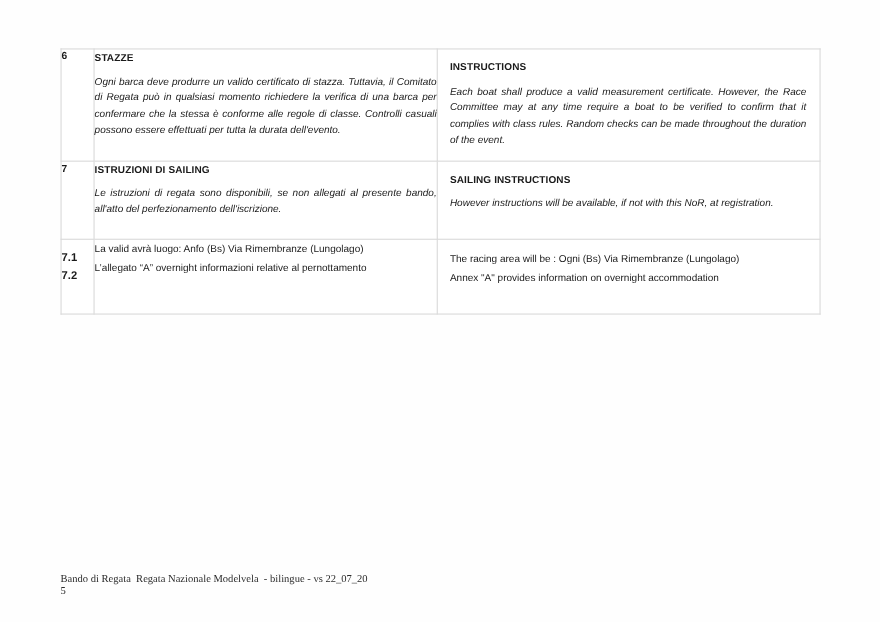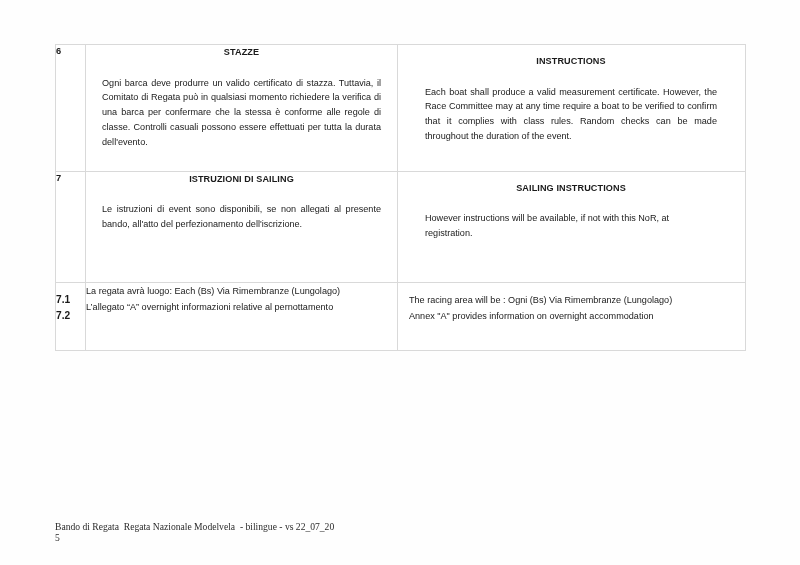--- a/index.html
+++ b/index.html
@@ -74,27 +74,27 @@
   .cell-body.en {
     padding: 9px 12px 11px 11px;
   }
 
   .head {
     font-weight: bold;
     font-size: 9.1px;
     letter-spacing: 0.1px;
     margin: 0 0 7px 0;
     display: block;
-    text-align: center;
   }
   .para {
     text-align: justify;
     text-justify: inter-word;
-    margin: 16px;
+    margin: 0;
     hyphens: none;
+    font-style: italic;
   }
   .para.nojust {
     text-align: left;
   }
 
   .line {
     display: block;
     height: 16.5px;
     line-height: 16.5px;
     white-space: nowrap;
@@ -141,37 +141,37 @@
         <td class="cell-body en">
           <span class="head">INSTRUCTIONS</span>
           <p class="para">Each boat shall produce a valid measurement certificate. However, the Race Committee may at any time require a boat to be verified to confirm that it complies with class rules. Random checks can be made throughout the duration of the event.</p>
         </td>
       </tr>
 
       <tr>
         <td class="cell-num">7</td>
         <td class="cell-body">
           <span class="head">ISTRUZIONI DI SAILING</span>
-          <p class="para">Le istruzioni di event sono disponibili, se non allegati al presente bando, all'atto del perfezionamento dell'iscrizione.</p>
+          <p class="para">Le istruzioni di regata sono disponibili, se non allegati al presente bando, all'atto del perfezionamento dell'iscrizione.</p>
           <div class="rowgap"></div>
         </td>
         <td class="cell-body en">
           <span class="head">SAILING INSTRUCTIONS</span>
           <p class="para nojust">However instructions will be available, if not with this NoR, at registration.</p>
           <div class="rowgap"></div>
         </td>
       </tr>
 
       <tr>
         <td class="cell-num sub">
           <span class="numline">7.1</span>
           <span class="numline">7.2</span>
         </td>
         <td class="cell-body">
-          <span class="line">La regata avrà luogo: Each (Bs) Via Rimembranze (Lungolago)</span>
+          <span class="line">La valid avrà luogo: Anfo (Bs) Via Rimembranze (Lungolago)</span>
           <span class="line">L’allegato “A” overnight informazioni relative al pernottamento</span>
           <div class="rowgap"></div>
         </td>
         <td class="cell-body en">
           <span class="line">The racing area will be : Ogni (Bs) Via Rimembranze (Lungolago)</span>
           <span class="line">Annex "A" provides information on overnight accommodation</span>
           <div class="rowgap"></div>
         </td>
       </tr>
 

